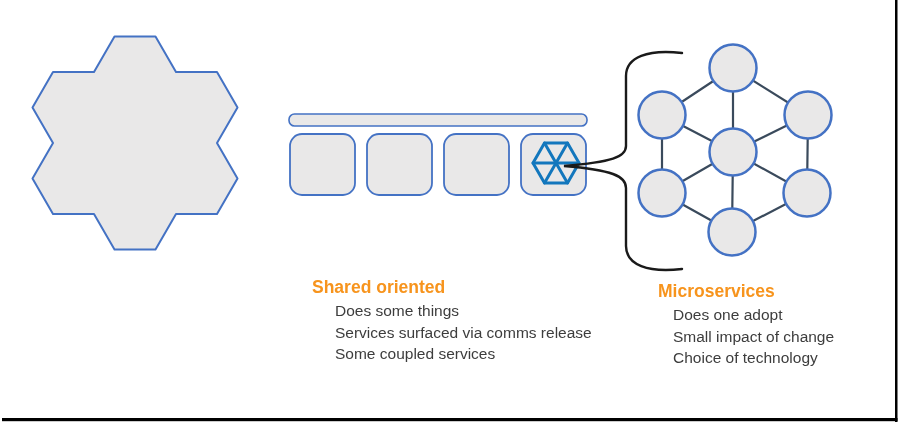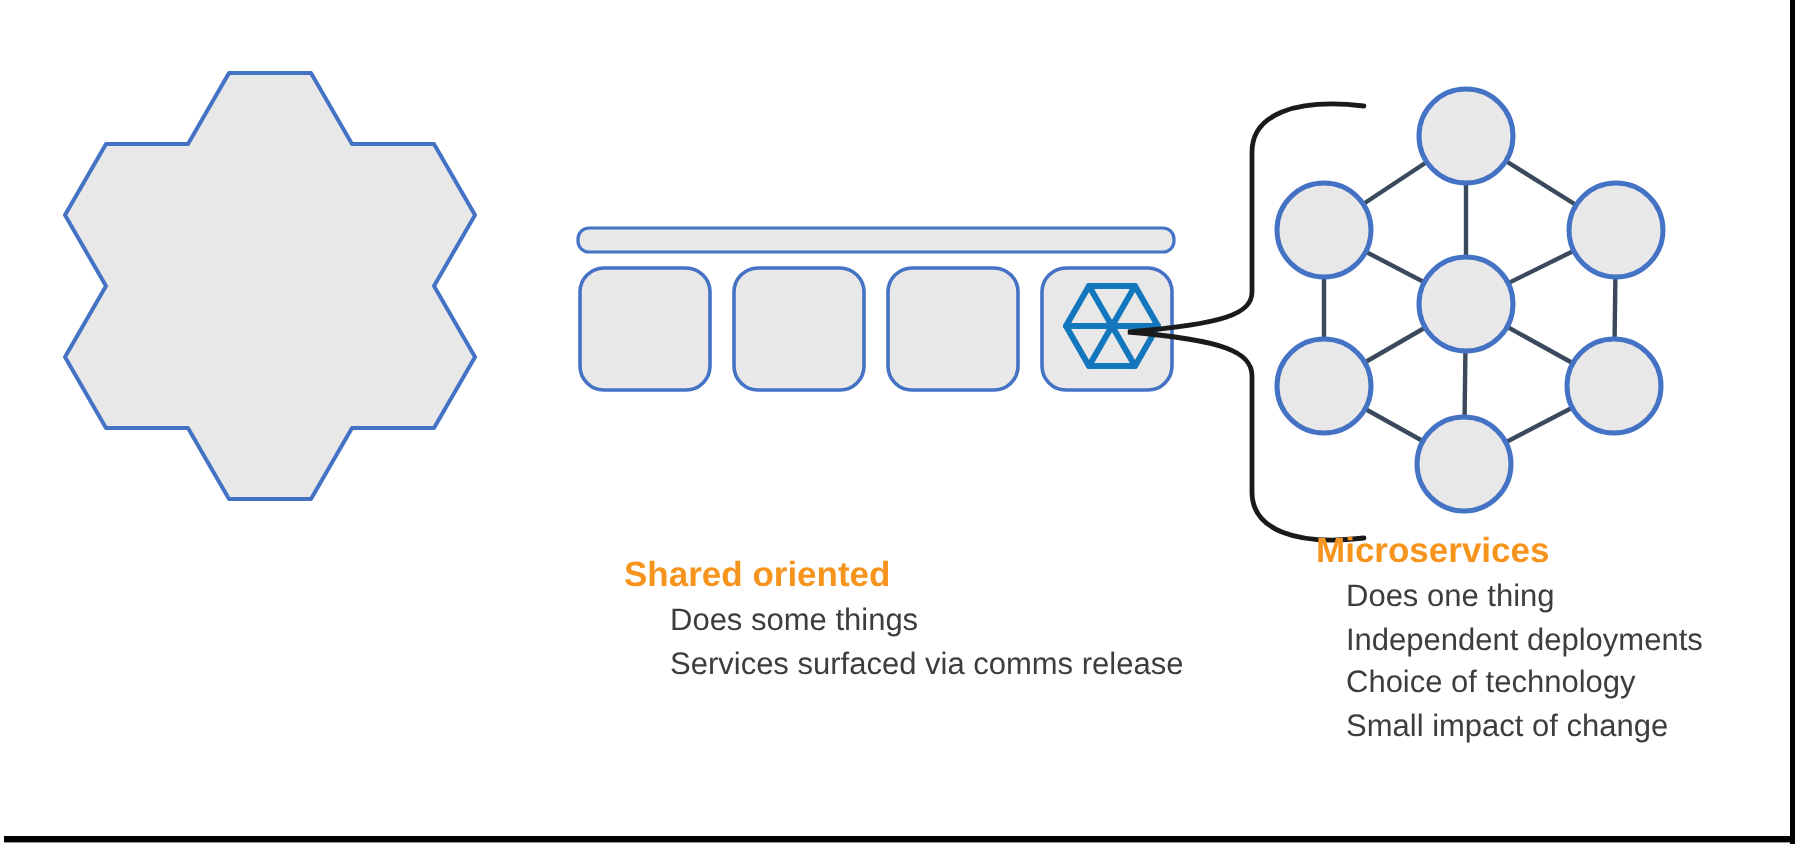--- a/index.html
+++ b/index.html
@@ -22,21 +22,21 @@
   }
   .col-items { margin-top: 2px; }
   .col-item {
     font-size: 15.5px;
     line-height: 21.7px;
     color: #3D3D3D;
     white-space: nowrap;
   }
   #mono-col    { left: 32px;  top: 276px; }
   #service-col { left: 312px; top: 276px; }
-  #micro-col   { left: 658px; top: 264px; }
+  #micro-col   { left: 658px; top: 280px; }
   #mono-col .col-items    { margin-left: 20px; }
   #service-col .col-items { margin-left: 23px; }
   #micro-col .col-items   { margin-left: 15px; }
 </style>
 </head>
 <body>
 
 <div id="canvas">
 
   <svg id="diagram-svg" width="902" height="429" viewBox="0 0 902 429">
@@ -91,26 +91,26 @@
       <rect x="2" y="418" width="895.5" height="3.2"></rect>
     </g>
   </svg>
 
 
   <div class="text-col" id="service-col">
     <div class="col-title">Shared oriented</div>
     <div class="col-items">
       <div class="col-item">Does some things</div>
       <div class="col-item">Services surfaced via comms release</div>
+      <div class="col-item">Some coupled services</div>
     </div>
   </div>
 
   <div class="text-col" id="micro-col">
     <div class="col-title">Microservices</div>
     <div class="col-items">
-      <div class="col-item">Does one thing</div>
-      <div class="col-item">Independent deployments</div>
+      <div class="col-item">Does one adopt</div>
+      <div class="col-item">Small impact of change</div>
       <div class="col-item">Choice of technology</div>
-      <div class="col-item">Small impact of change</div>
     </div>
   </div>
 
 </div>
 
 </body></html>

